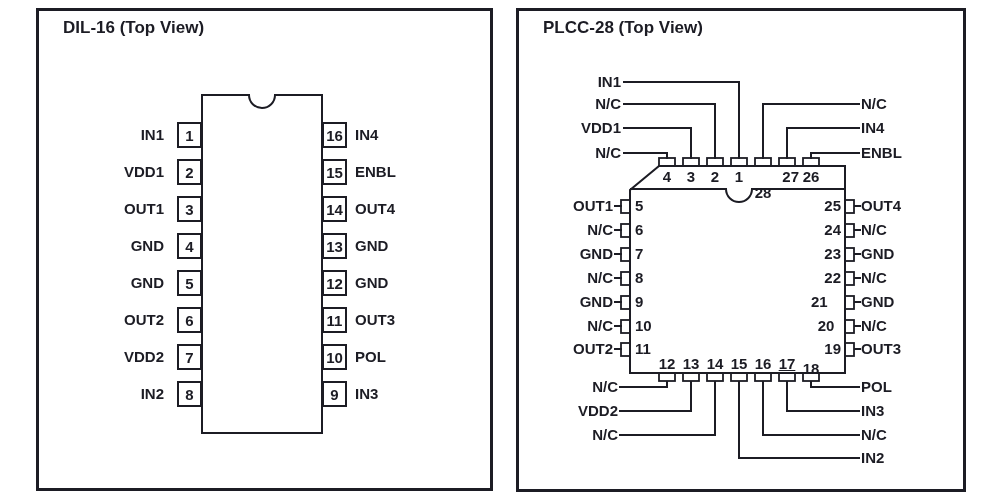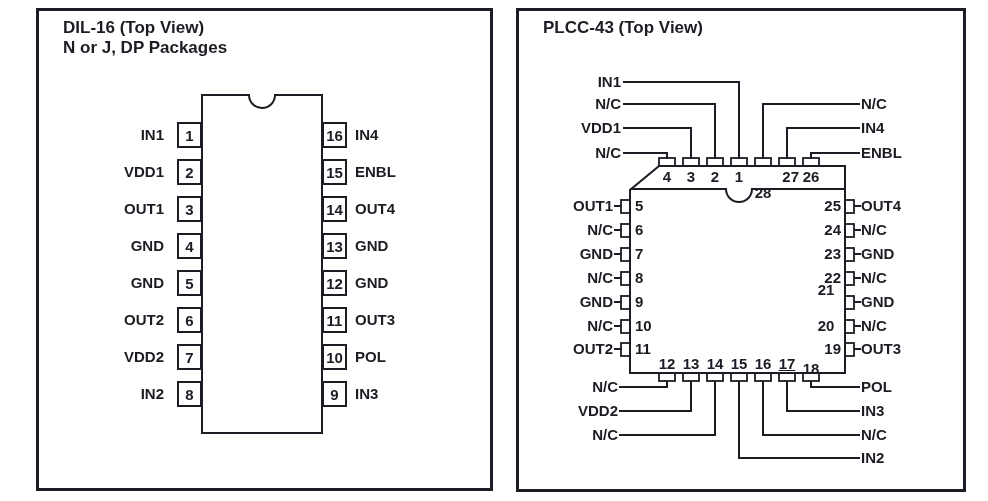--- a/index.html
+++ b/index.html
@@ -68,21 +68,20 @@
         <div class="lbl" style="left: 319px; top: 266px;">GND</div>
         <div class="pinbox" style="left: 286px; top: 299px;">11</div>
         <div class="lbl" style="left: 319px; top: 303px;">OUT3</div>
         <div class="pinbox" style="left: 286px; top: 336px;">10</div>
         <div class="lbl" style="left: 319px; top: 340px;">POL</div>
         <div class="pinbox" style="left: 286px; top: 373px;">9</div>
         <div class="lbl" style="left: 319px; top: 377px;">IN3</div>
       </div>
     <div class="title">
       <div>DIL-16 (Top View)</div>
-      <div>N or J, DP Packages</div>
     </div>
   </div>
 
   <div class="panel" id="plcc-panel" style="left:516px; top:8px; width:450px; height:484px;">
     <div class="frame"></div>
     <svg class="layer" id="plcc-svg" width="450" height="484">
         <rect stroke="#1c1c24" stroke-width="1.8" fill="#ffffff" x="143" y="150" width="16" height="8"></rect>
         <rect stroke="#1c1c24" stroke-width="1.8" fill="#ffffff" x="143" y="365" width="16" height="8"></rect>
         <rect stroke="#1c1c24" stroke-width="1.8" fill="#ffffff" x="167" y="150" width="16" height="8"></rect>
         <rect stroke="#1c1c24" stroke-width="1.8" fill="#ffffff" x="167" y="365" width="16" height="8"></rect>
@@ -171,21 +170,21 @@
         <div class="num" style="left: 119px; top: 332px; width: 30px;">11</div>
         <div class="lbl" style="left: 0px; top: 332px; width: 97px; text-align: right;">OUT2</div>
         <div class="num" style="left: 295px; top: 189px; width: 30px; text-align: right;">25</div>
         <div class="lbl" style="left: 345px; top: 189px;">OUT4</div>
         <div class="num" style="left: 295px; top: 213px; width: 30px; text-align: right;">24</div>
         <div class="lbl" style="left: 345px; top: 213px;">N/C</div>
         <div class="num" style="left: 295px; top: 237px; width: 30px; text-align: right;">23</div>
         <div class="lbl" style="left: 345px; top: 237px;">GND</div>
         <div class="num" style="left: 295px; top: 261px; width: 30px; text-align: right;">22</div>
         <div class="lbl" style="left: 345px; top: 261px;">N/C</div>
-        <div class="num" style="left: 295px; top: 273px; width: 30px; text-align: center;">21</div>
+        <div class="num" style="left: 295px; top: 285px; width: 30px; text-align: left;">21</div>
         <div class="lbl" style="left: 345px; top: 285px;">GND</div>
         <div class="num" style="left: 295px; top: 309px; width: 30px; text-align: center;">20</div>
         <div class="lbl" style="left: 345px; top: 309px;">N/C</div>
         <div class="num" style="left: 295px; top: 332px; width: 30px; text-align: right;">19</div>
         <div class="lbl" style="left: 345px; top: 332px;">OUT3</div>
         <div class="num" style="left: 139px; top: 347px; width: 24px; text-align: center;">12</div>
         <div class="lbl" style="left: 0px; top: 370px; width: 102px; text-align: right;">N/C</div>
         <div class="num" style="left: 163px; top: 347px; width: 24px; text-align: center;">13</div>
         <div class="lbl" style="left: 0px; top: 394px; width: 102px; text-align: right;">VDD2</div>
         <div class="num" style="left: 187px; top: 347px; width: 24px; text-align: center;">14</div>
@@ -193,17 +192,17 @@
         <div class="num" style="left: 211px; top: 347px; width: 24px; text-align: center;">15</div>
         <div class="lbl" style="left: 345px; top: 441px;">IN2</div>
         <div class="num" style="left: 235px; top: 347px; width: 24px; text-align: center;">16</div>
         <div class="lbl" style="left: 345px; top: 418px;">N/C</div>
         <div class="num" style="left: 259px; top: 347px; width: 24px; text-align: center; text-decoration: underline;">17</div>
         <div class="lbl" style="left: 345px; top: 394px;">IN3</div>
         <div class="num" style="left: 283px; top: 352px; width: 24px; text-align: center;">18</div>
         <div class="lbl" style="left: 345px; top: 370px;">POL</div>
       </div>
     <div class="title">
-      <div>PLCC-43 (Top View)</div>
+      <div>PLCC-28 (Top View)</div>
     </div>
   </div>
 
 </div>
 
 </body></html>

